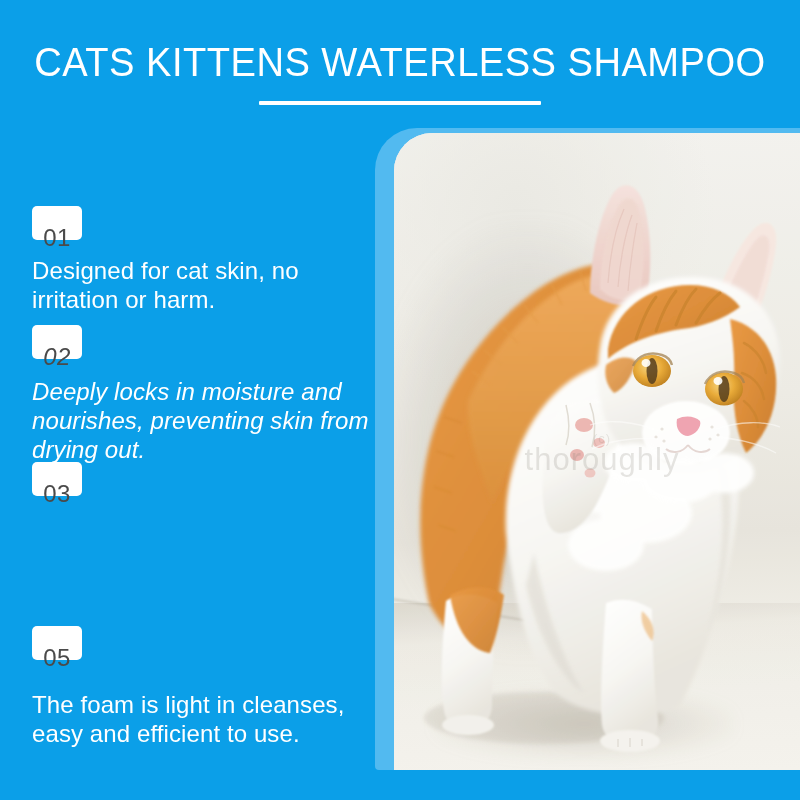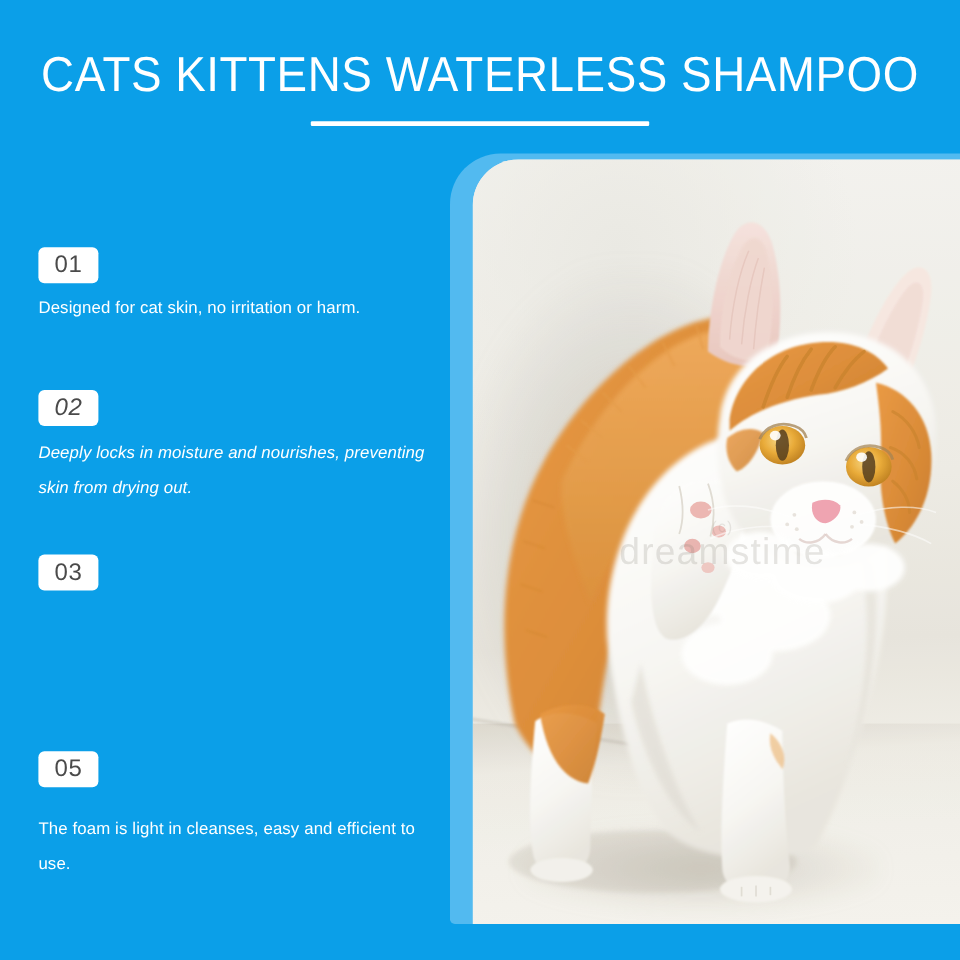--- a/index.html
+++ b/index.html
@@ -59,33 +59,33 @@
     position: absolute;
     left: 0;
     width: 340px;
   }
   .feature-badge {
     display: inline-block;
     min-width: 50px;
     height: 30px;
     line-height: 30px;
     box-sizing: border-box;
-    padding: 0 10px;
+    padding: 17px 10px;
     background: #ffffff;
     border-radius: 5px;
     color: #4a4a4a;
-    font-size: 20px;
+    font-size: 24px;
     font-weight: 400;
     text-align: center;
     letter-spacing: 0.5px;
   }
   .feature-text {
     margin-top: 6px;
     color: #ffffff;
-    font-size: 14px;
+    font-size: 24px;
     line-height: 29px;
     font-weight: 400;
     letter-spacing: 0.1px;
   }
 
   
   .f1 { top: 0px; }
   .f2 { top: 119px; font-style: italic; }
   .f3 { top: 256px; }
   .f4 { top: 420px; }
@@ -460,17 +460,17 @@
         <ellipse cx="240" cy="330" rx="30" ry="20"></ellipse>
         <ellipse cx="286" cy="348" rx="38" ry="22"></ellipse>
         <ellipse cx="330" cy="340" rx="30" ry="20"></ellipse>
       </g>
 
       <rect x="0" y="0" width="406" height="637" fill="#FAF7F0" opacity="0.06"></rect>
     </svg>
 
     <div class="watermark">
       <span class="wm-mark">(c)</span>
-      <span>dreamstime</span>
+      <span>thoroughly</span>
     </div>
   </div>
 
 </div>
 
 </body></html>

